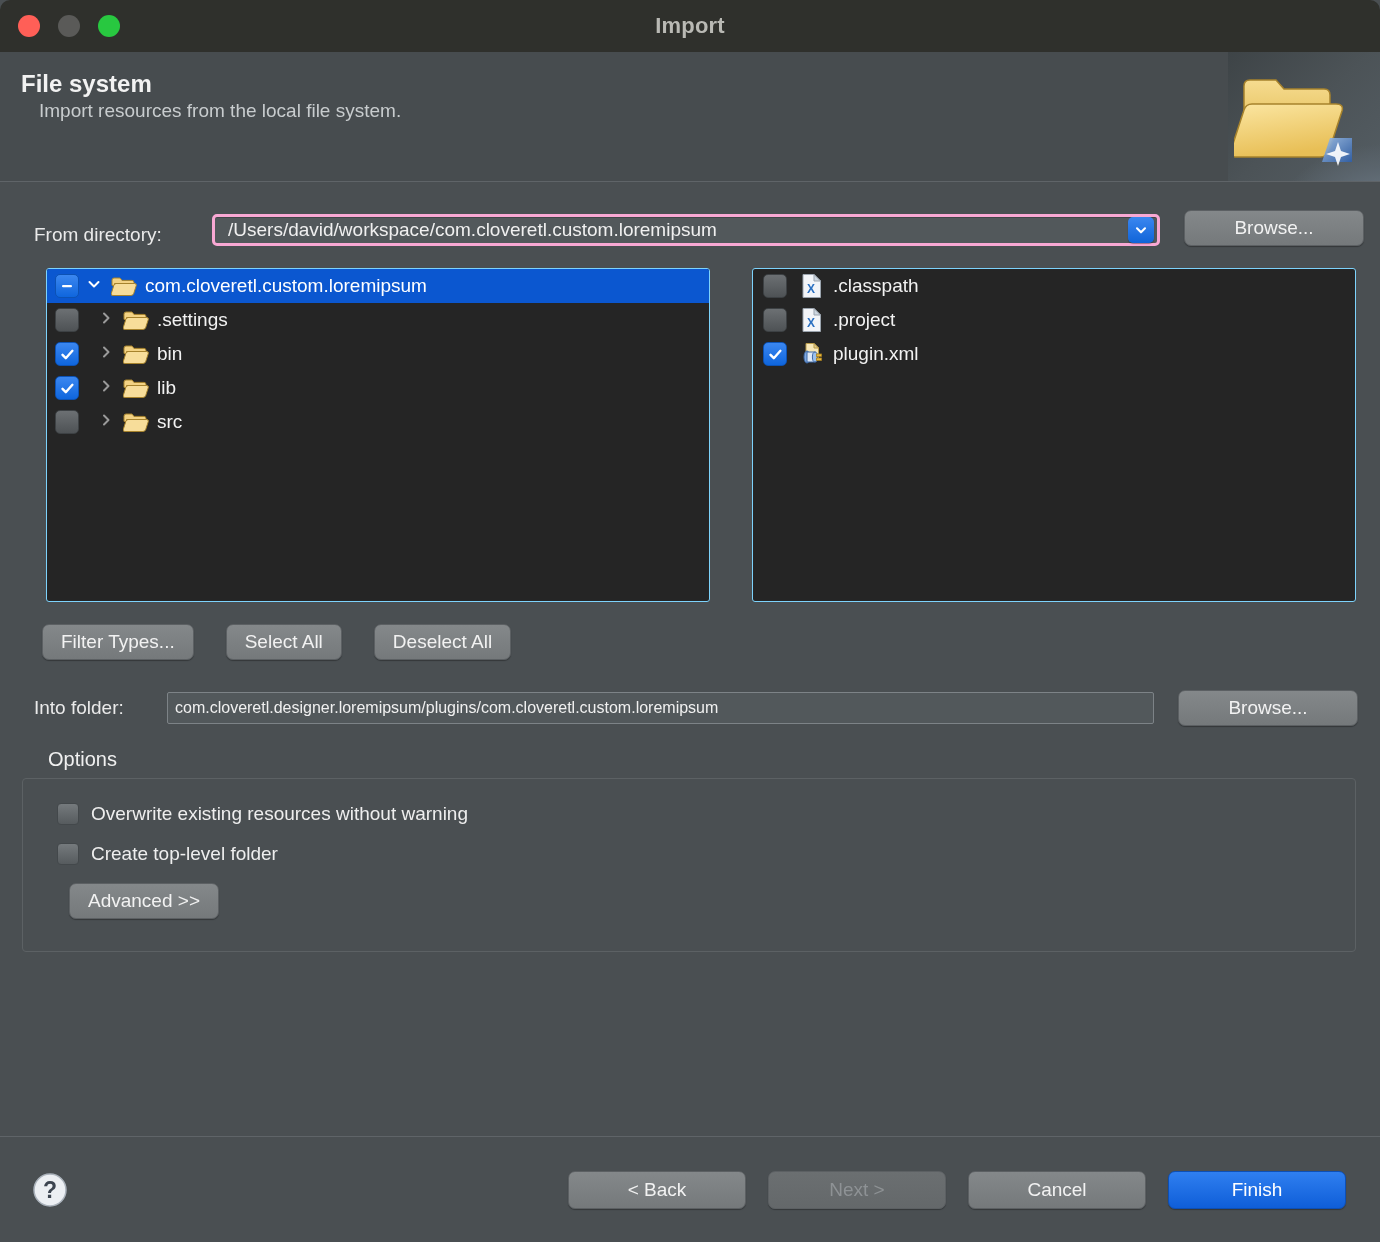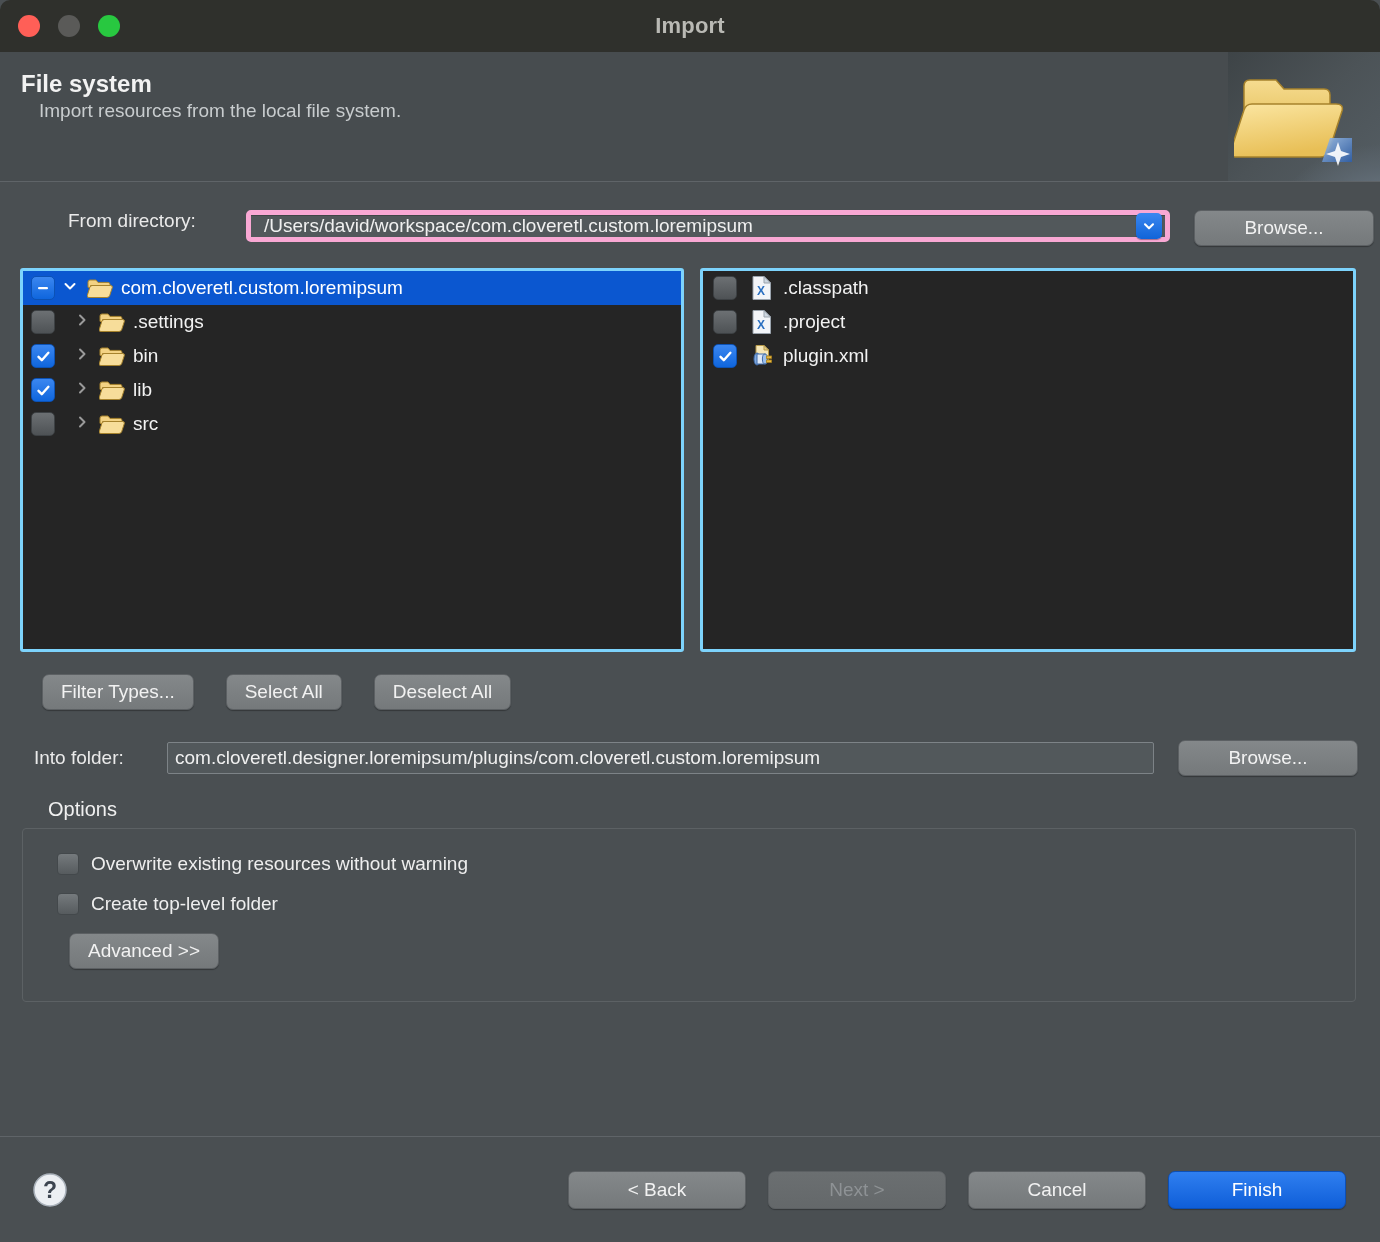--- a/index.html
+++ b/index.html
@@ -43,25 +43,25 @@
     position: absolute; right: 0; top: 0; width: 152px; height: 129px;
     background:
       radial-gradient(ellipse 150px 90px at 105% 120%, #6d7a86 0%, #5a646c 45%, rgba(90,100,108,0) 70%),
       linear-gradient(135deg,#3e4447 0%, #4c5357 50%, #545d63 100%);
   }
   .hdr-art svg { position: absolute; left: 6px; top: 10px; }
 
   
   .content { flex: 1 1 auto; position: relative; padding: 0 0 0 0; }
 
-  .row-dir { display: flex; align-items: flex-start; padding: 28px 6px 0 34px; margin-left: 34px; }
+  .row-dir { display: flex; align-items: flex-end; padding: 28px 16px 0 34px; }
   .lbl-dir { font-size: 19px; color: #eaeaea; width: 178px; }
   .combo {
     position: relative; flex: 1 1 auto; height: 32px; margin-right: 24px;
-    background: #52585b; border: 5px solid #f9a8d4; border-radius: 5px;
+    background: #52585b; border: 3px solid #f9a8d4; border-radius: 5px;
     display: flex; align-items: center;
     box-shadow: inset 0 1px 0 rgba(0,0,0,.2);
   }
   .combo-text {
     flex: 1 1 auto; padding-left: 13px; font-size: 19px; color: #f0f0f0;
     white-space: nowrap; overflow: hidden;
   }
   .combo-arrow {
     width: 26px; height: 26px; margin-right: 3px; border-radius: 5px;
     background: linear-gradient(#3b87f0,#1064d8);
@@ -80,22 +80,22 @@
   }
   .btn.browse { min-width: 180px; text-align: center; }
   .btn.disabled { color: #8e9295; background: linear-gradient(#6b6f71,#64686a); }
   .btn.primary {
     background: linear-gradient(#2f7ff0,#0f5ed8); border: 1px solid #0d4fb5; color: #ffffff;
   }
 
   
   .panes { display: flex; gap: 16px; padding: 22px 24px 0 20px; }
   .pane {
-    background: #252525; border: 3px solid #7dd3fc; border-radius: 3px;
-    height: 384px; overflow: hidden; position: relative;
+    background: #252525; border: 1px solid #7dd3fc; border-radius: 3px;
+    height: 334px; overflow: hidden; position: relative; margin-left: 26px;
   }
   .pane.left { width: 664px; }
   .pane.right { flex: 1 1 auto; }
 
   .trow { height: 34px; display: flex; align-items: center; padding-left: 8px; }
   .trow.selected { background: #0b57d0; }
   .trow .tlabel { font-size: 19px; color: #f2f2f2; white-space: nowrap; }
   .trow.selected .tlabel { color: #ffffff; }
 
   .cb {
@@ -114,21 +114,21 @@
   .btnrow { display: flex; gap: 32px; padding: 22px 0 0 42px; }
   .btnrow .btn { min-width: 0; }
 
   
   .row-into { display: flex; align-items: center; padding: 30px 22px 0 34px; }
   .lbl-into { font-size: 19px; color: #eaeaea; width: 133px; }
   .field {
     flex: 1 1 auto; height: 32px; margin-right: 24px;
     background: #52585b; border: 1px solid #7d8387; border-radius: 2px;
     display: flex; align-items: center; padding-left: 7px;
-    font-size: 19px; color: #f0f0f0; white-space: nowrap; overflow: hidden;
+    font-size: 16px; color: #f0f0f0; white-space: nowrap; overflow: hidden;
   }
 
   
   .group { margin: 22px 24px 0 22px; position: relative; }
   .group-legend { font-size: 20px; color: #f0f0f0; padding-left: 26px; }
   .group-box {
     margin-top: 7px; border: 1px solid #5c6164; border-radius: 4px;
     height: 174px; padding: 24px 16px 0 34px;
   }
   .optrow { display: flex; align-items: center; gap: 12px; margin-bottom: 18px; }

